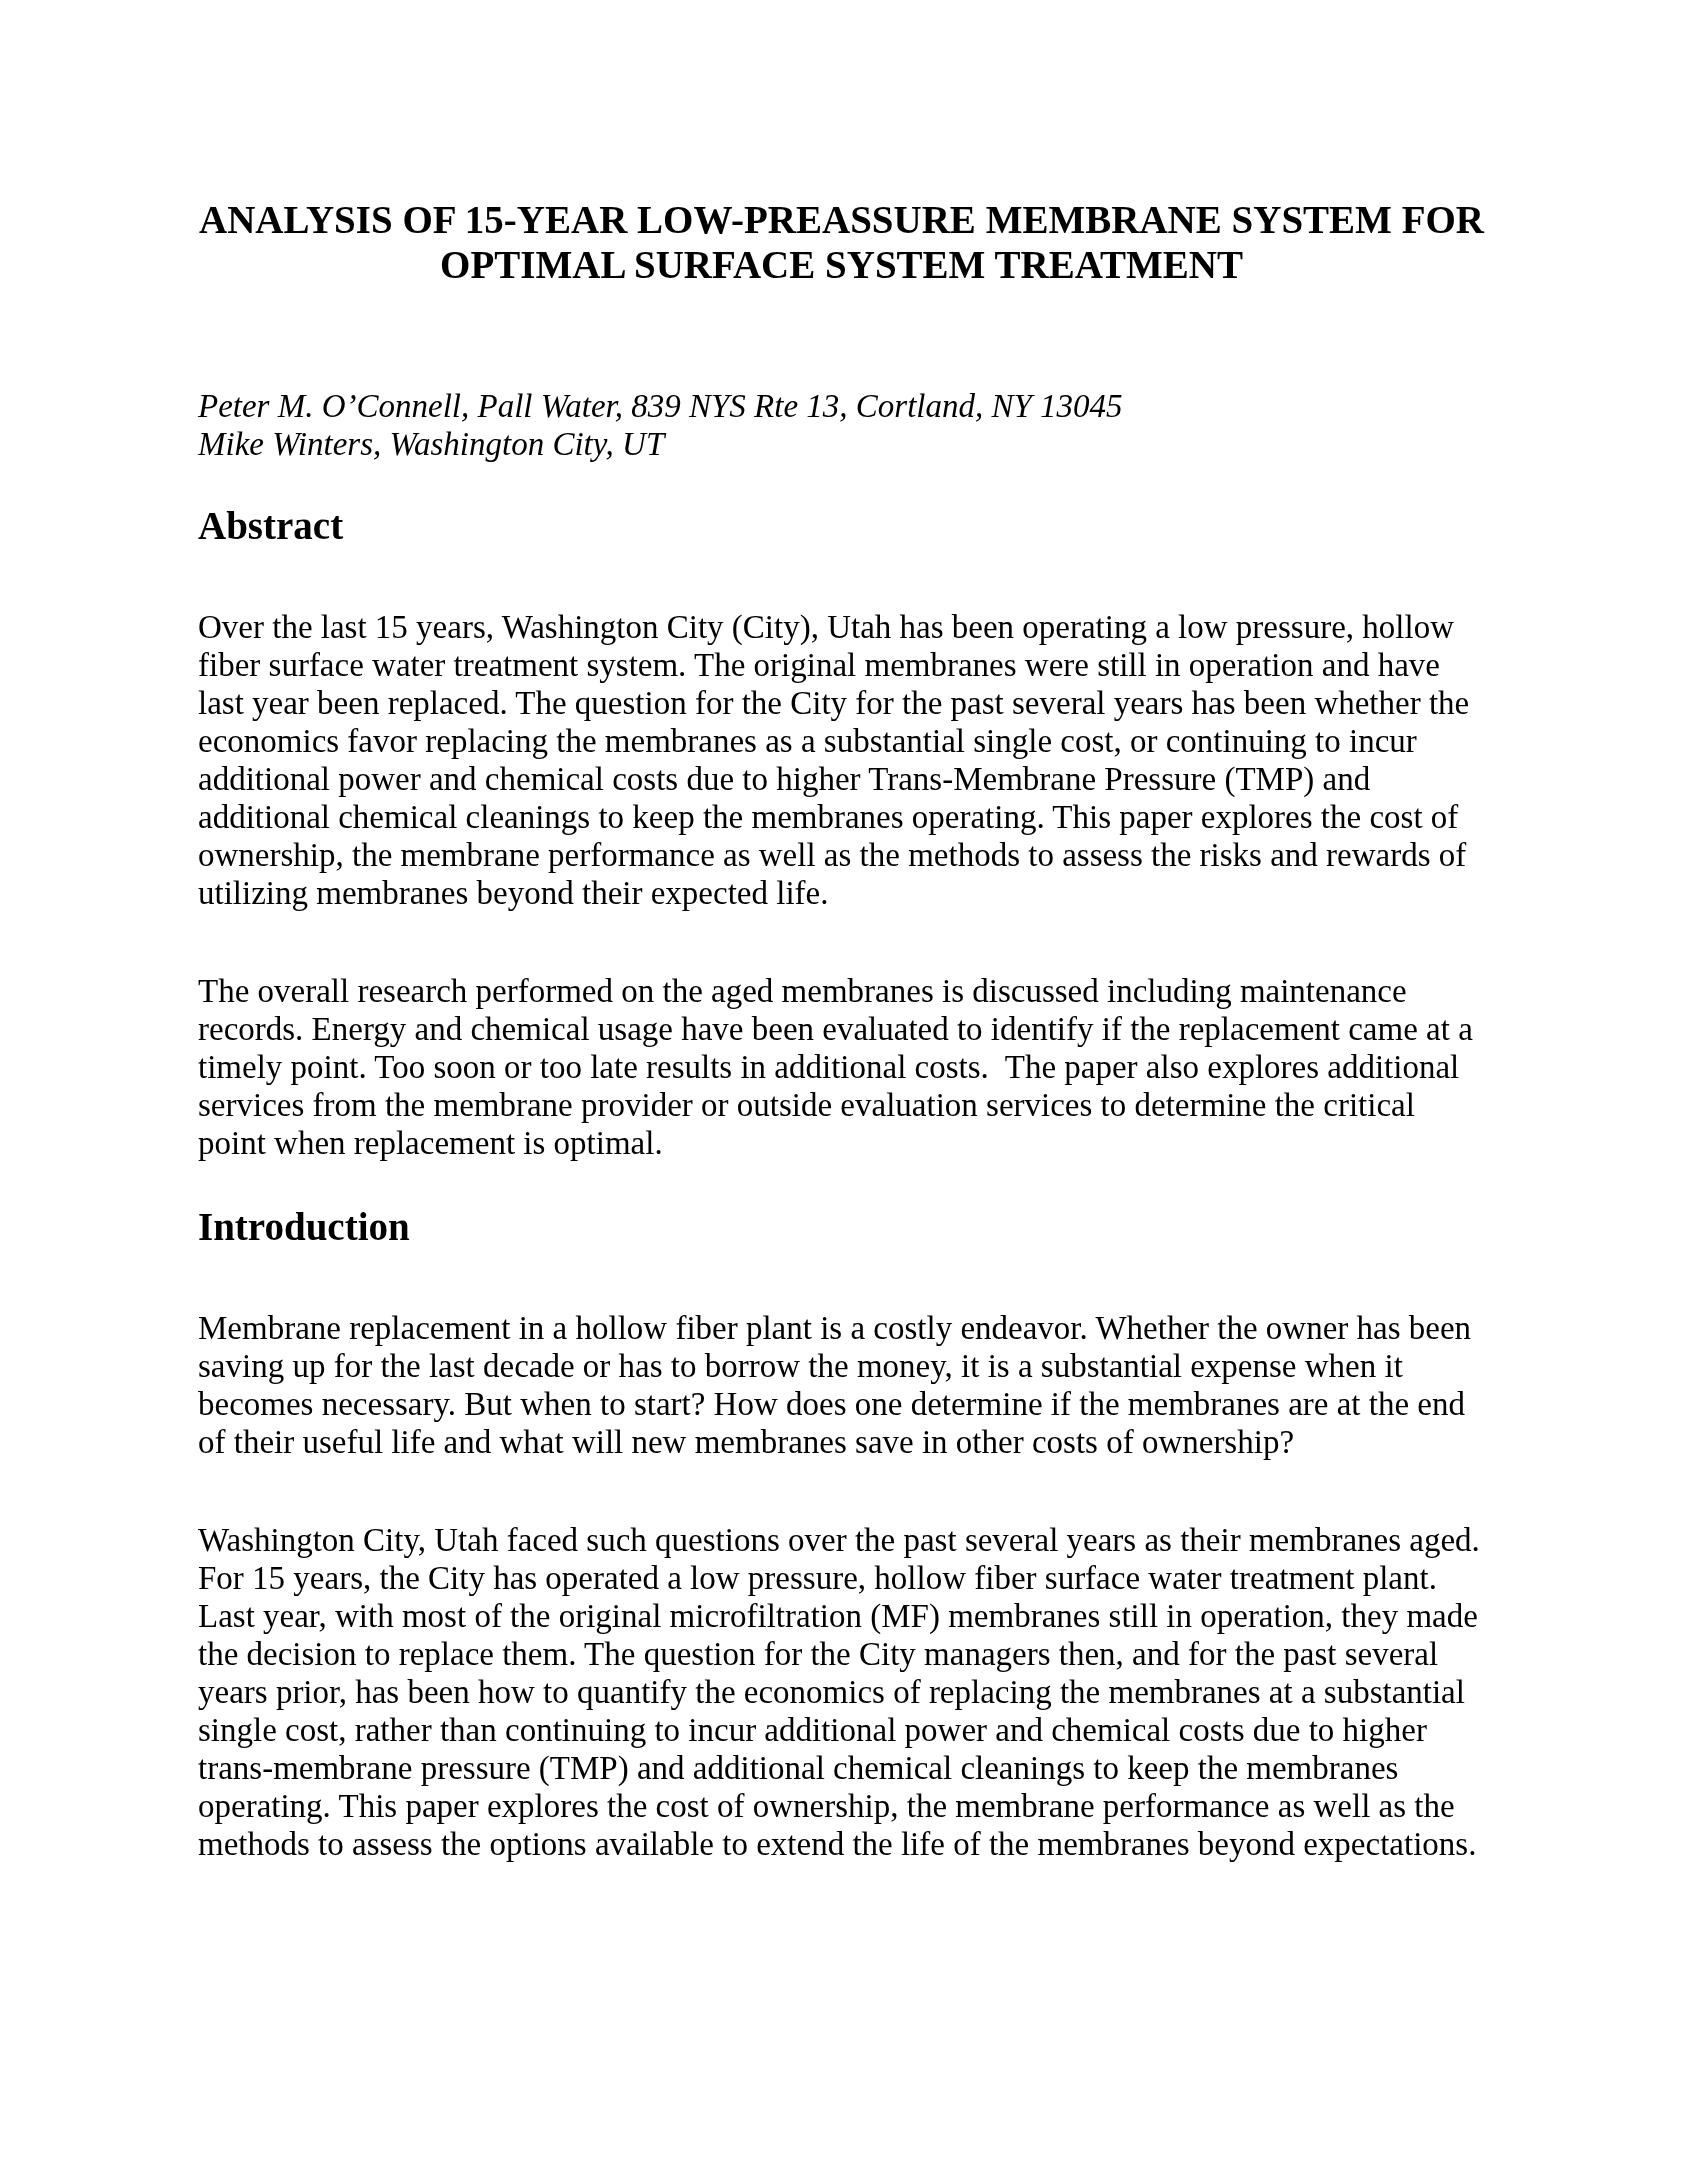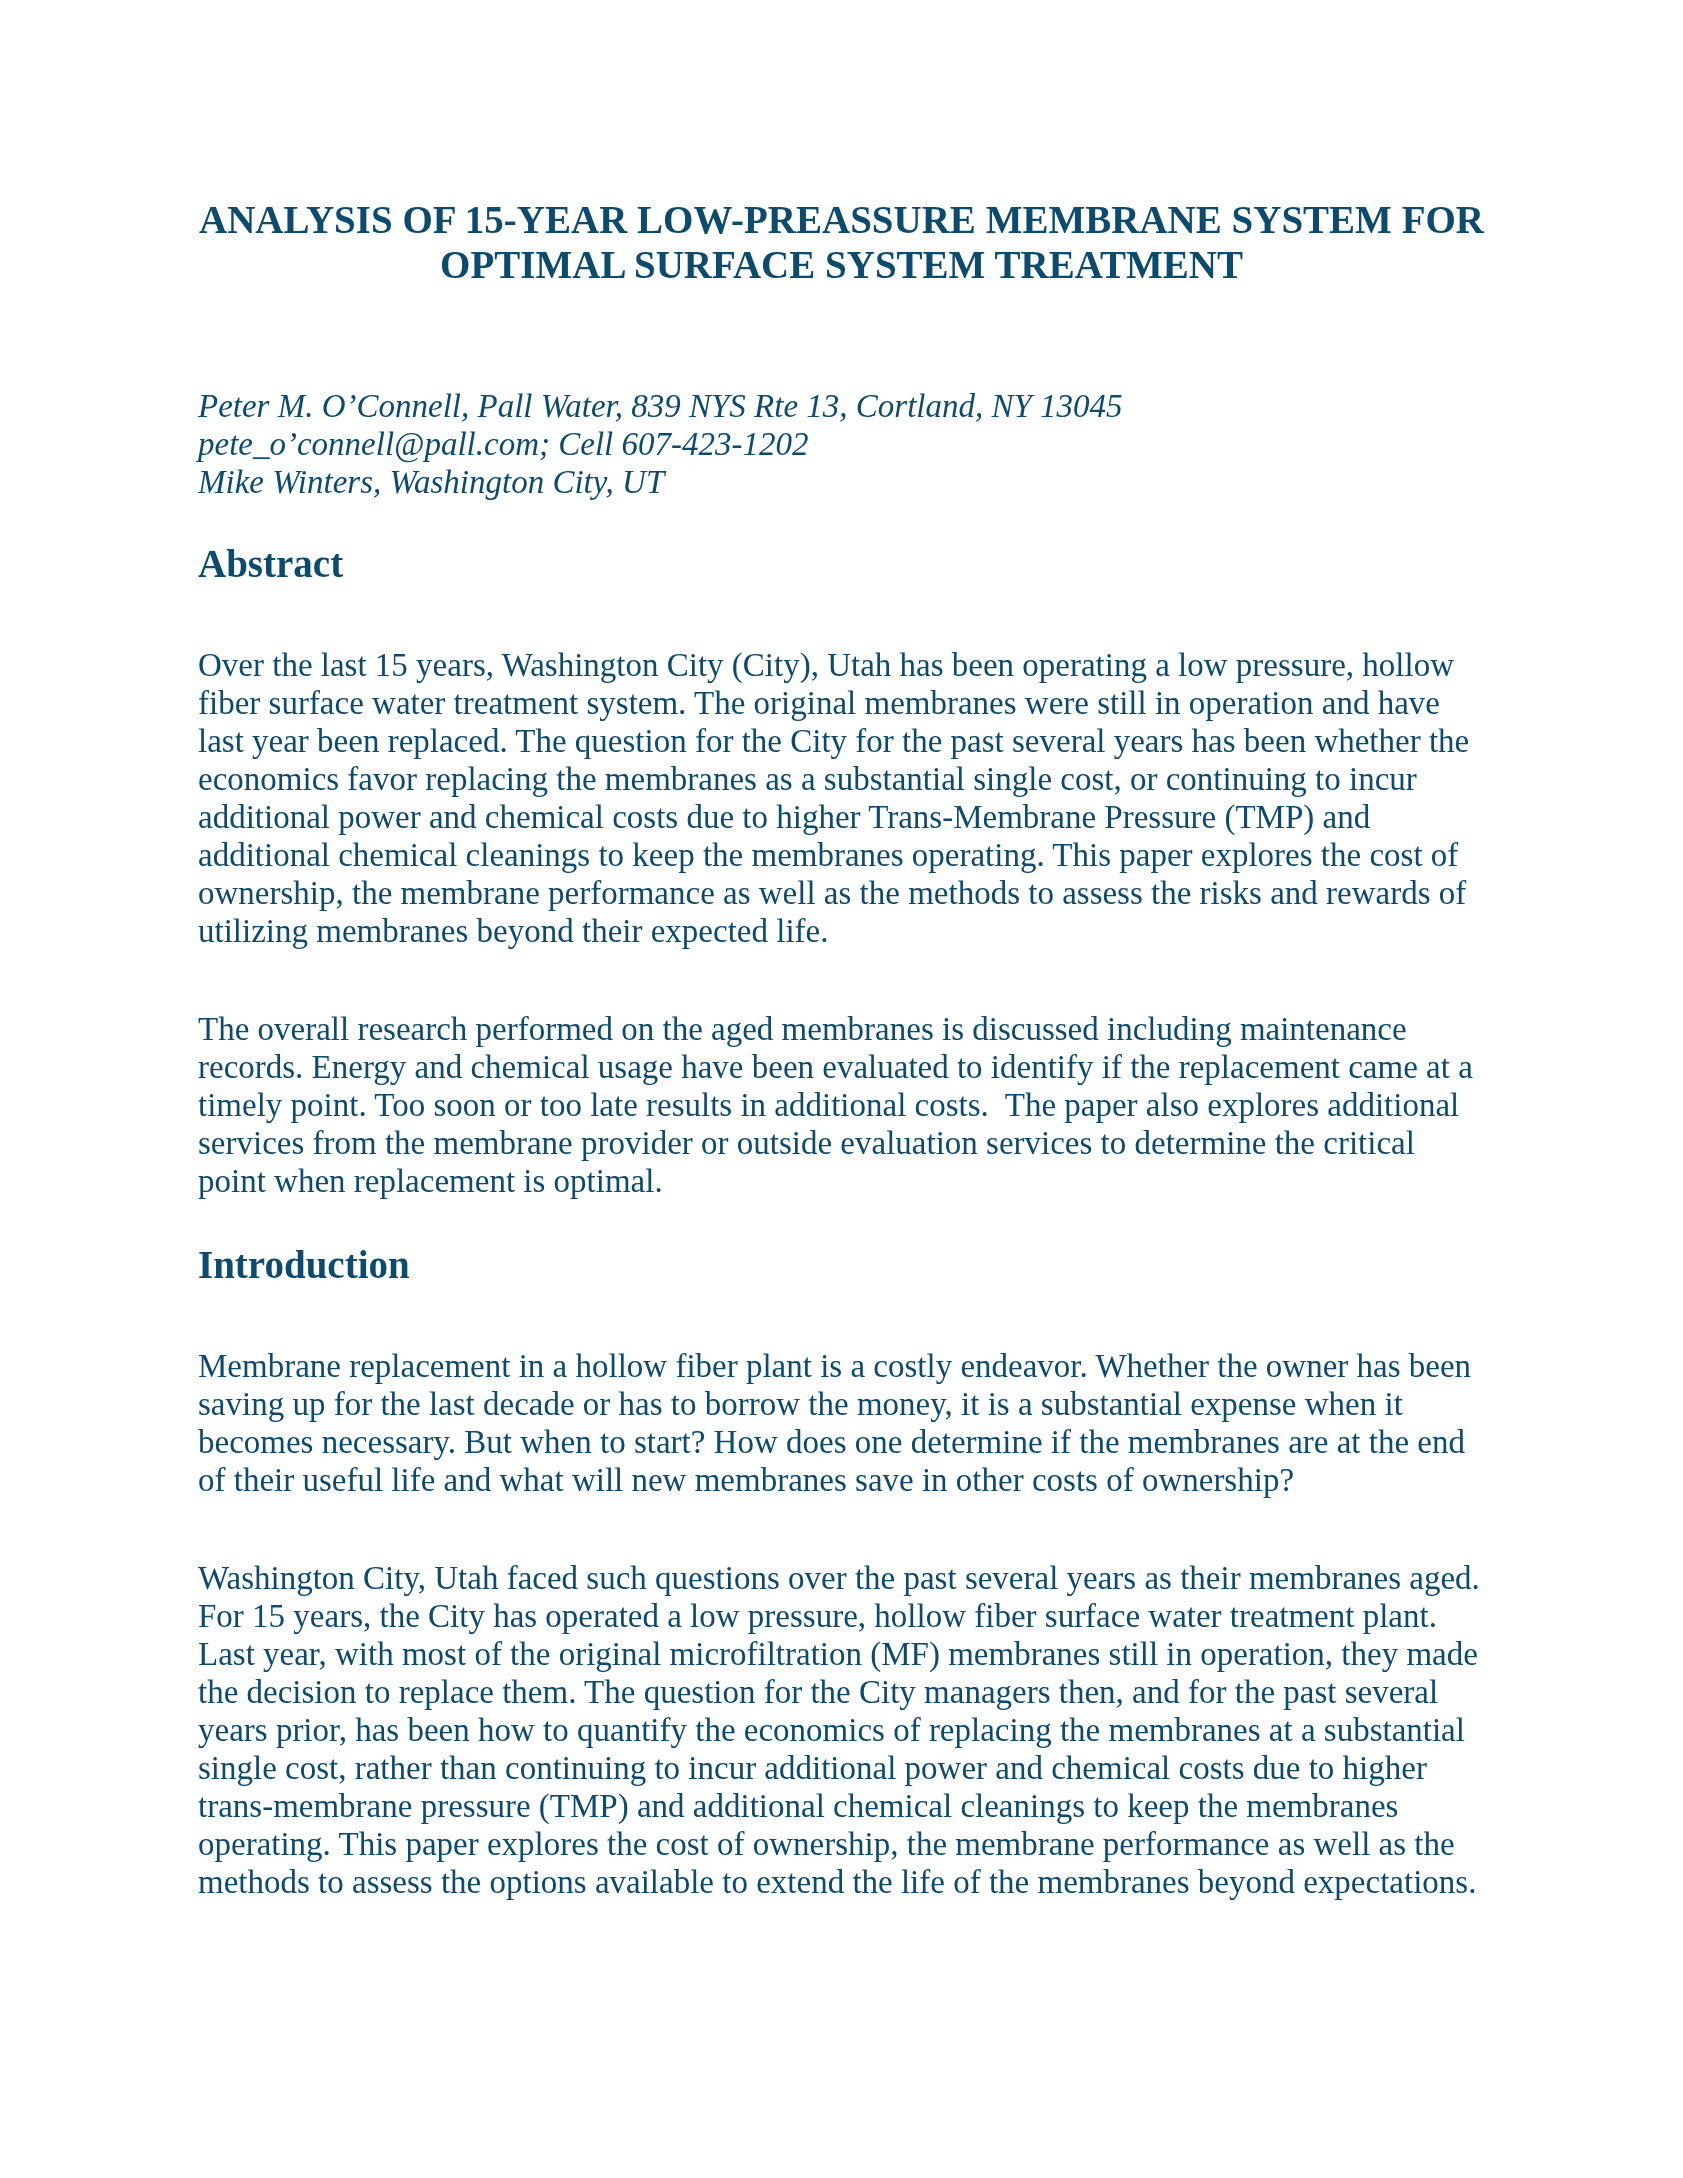--- a/index.html
+++ b/index.html
@@ -5,21 +5,21 @@
   html, body {
     margin: 0;
     padding: 0;
     background: #ffffff;
   }
   .page {
     position: relative;
     width: 1683px;
     height: 1956px;
     background: #ffffff;
-    color: #0c4a6e;
+    color: #000000;
     font-family: "Liberation Serif", serif;
     overflow: hidden;
   }
   .content {
     padding: 197px 198px 0 198px;
   }
   .doc-title {
     font-size: 39px;
     line-height: 45px;
     font-weight: bold;
@@ -62,21 +62,20 @@
 <div class="page">
   <div class="content">
 
     <div class="doc-title">
       <div>ANALYSIS OF 15-YEAR LOW-PREASSURE MEMBRANE SYSTEM FOR</div>
       <div>OPTIMAL SURFACE SYSTEM TREATMENT</div>
     </div>
 
     <div class="authors">
       <div>Peter M. O’Connell, Pall Water, 839 NYS Rte 13, Cortland, NY 13045</div>
-      <div>pete_o’connell@pall.com; Cell 607-423-1202</div>
       <div>Mike Winters, Washington City, UT</div>
     </div>
 
     <div class="section-heading heading-abstract">Abstract</div>
     <p class="para">Over the last 15 years, Washington City (City), Utah has been operating a low pressure, hollow fiber surface water treatment system. The original membranes were still in operation and have last year been replaced. The question for the City for the past several years has been whether the economics favor replacing the membranes as a substantial single cost, or continuing to incur additional power and chemical costs due to higher Trans-Membrane Pressure (TMP) and additional chemical cleanings to keep the membranes operating. This paper explores the cost of ownership, the membrane performance as well as the methods to assess the risks and rewards of utilizing membranes beyond their expected life.</p>
     <p class="para">The overall research performed on the aged membranes is discussed including maintenance records. Energy and chemical usage have been evaluated to identify if the replacement came at a timely point. Too soon or too late results in additional costs.  The paper also explores additional services from the membrane provider or outside evaluation services to determine the critical point when replacement is optimal.</p>
 
     <div class="section-heading heading-introduction">Introduction</div>
     <p class="para">Membrane replacement in a hollow fiber plant is a costly endeavor. Whether the owner has been saving up for the last decade or has to borrow the money, it is a substantial expense when it becomes necessary. But when to start? How does one determine if the membranes are at the end of their useful life and what will new membranes save in other costs of ownership?</p>
     <p class="para">Washington City, Utah faced such questions over the past several years as their membranes aged. For 15 years, the City has operated a low pressure, hollow fiber surface water treatment plant. Last year, with most of the original microfiltration (MF) membranes still in operation, they made the decision to replace them. The question for the City managers then, and for the past several years prior, has been how to quantify the economics of replacing the membranes at a substantial single cost, rather than continuing to incur additional power and chemical costs due to higher trans-membrane pressure (TMP) and additional chemical cleanings to keep the membranes operating. This paper explores the cost of ownership, the membrane performance as well as the methods to assess the options available to extend the life of the membranes beyond expectations.</p>

